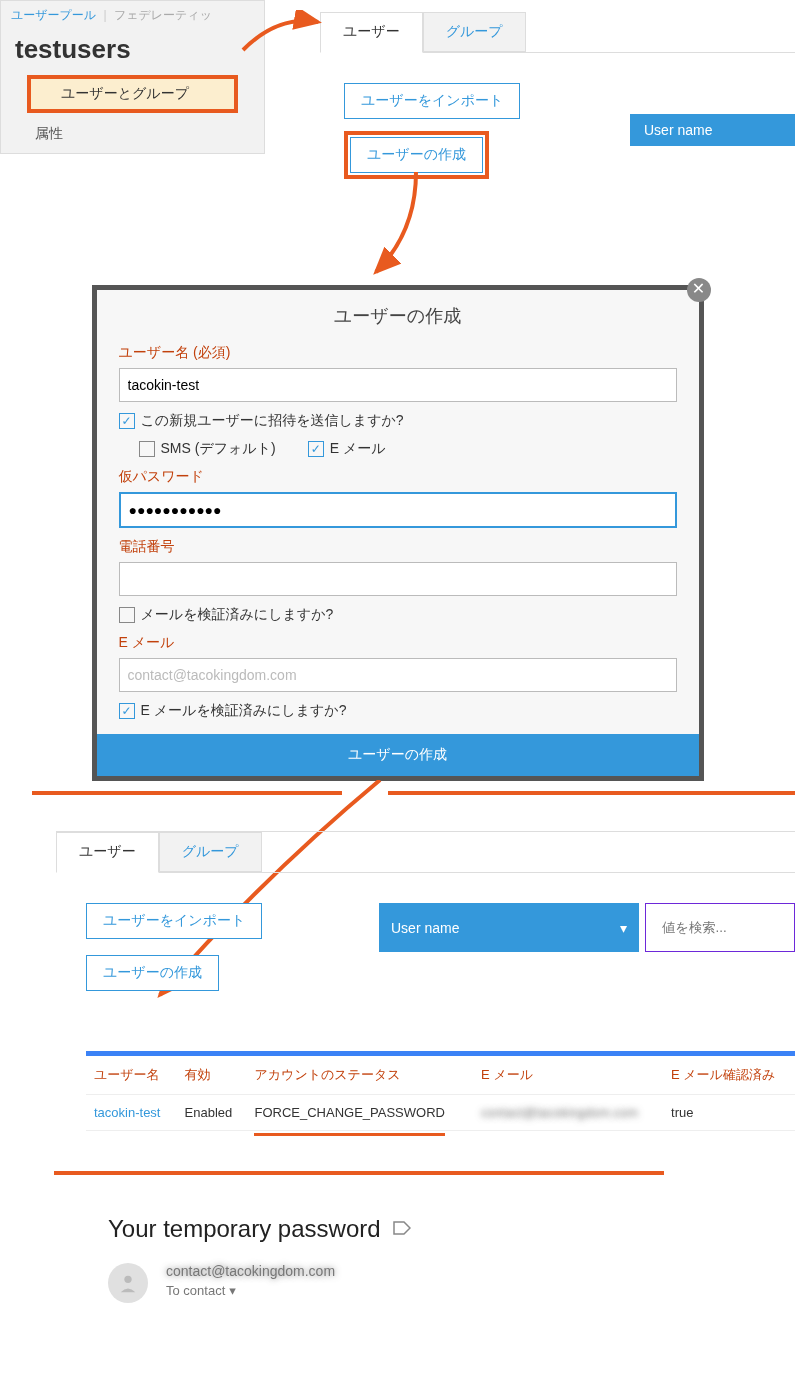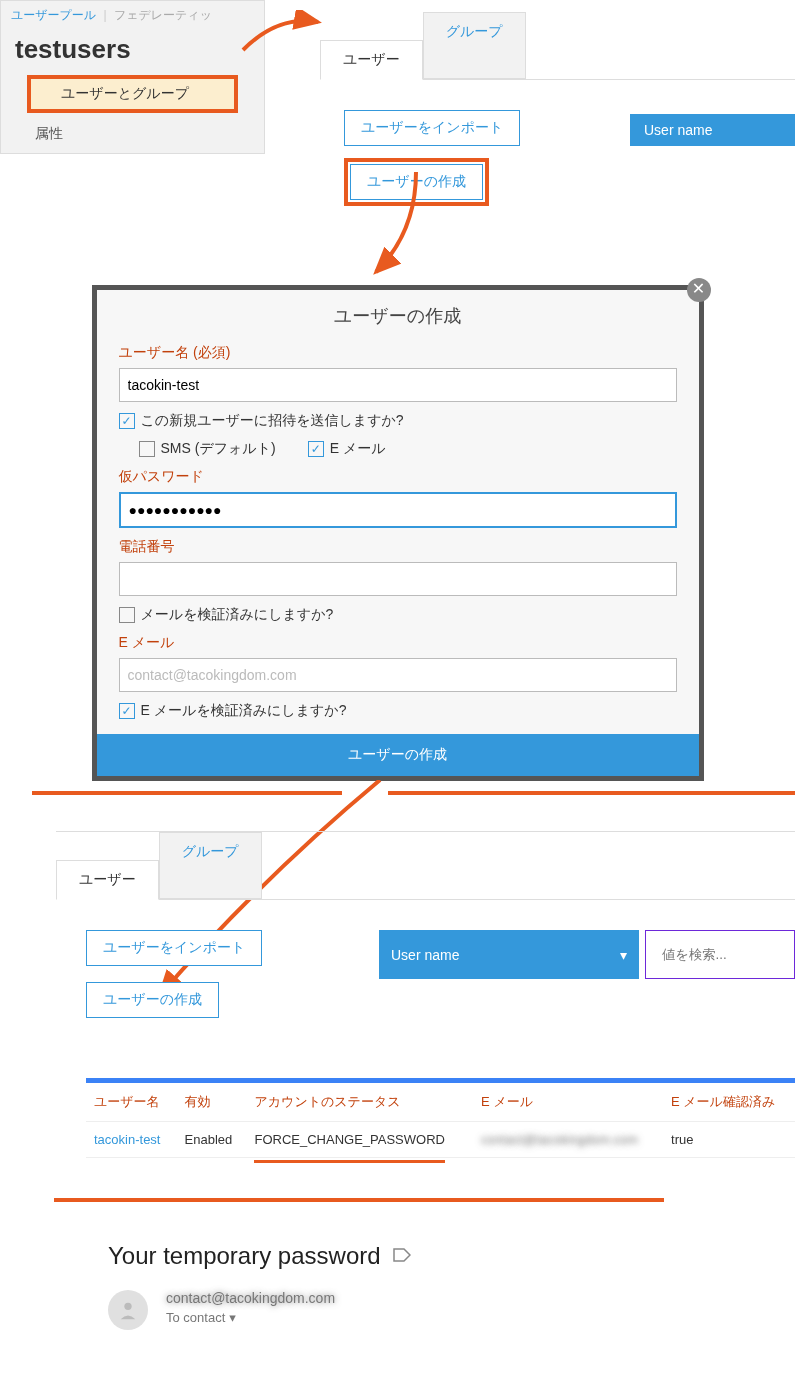--- a/index.html
+++ b/index.html
@@ -14,21 +14,21 @@
 .breadcrumb .fade { color: #aaa; }
 .pool-name { font-size: 26px; font-weight: bold; padding: 4px 14px 8px; }
 .nav-item { padding: 10px 34px; color: #555; font-size: 14px; }
 .nav-item.active { position: relative; background: #fff; }
 .nav-item.active::before { content: ""; position: absolute; left: 0; top: 0; bottom: 0; width: 6px; background: #3498db; }
 .highlighted-nav { background: #fceecf; border: 4px solid #e85a1f; padding: 6px 30px; margin: 2px 26px; }
 
 .top-tabs { position: absolute; left: 320px; top: 12px; right: 0; }
 .tabstrip { display: flex; border-bottom: 1px solid #ddd; }
 .tab { padding: 10px 22px; border: 1px solid #ddd; background: #f2f2f2; color: #3498db; cursor: pointer; }
-.tab.active { background: #fff; border-bottom: 1px solid #fff; margin-bottom: -1px; color: #333; margin-top: 28px; }
+.tab.active { background: #fff; border-bottom: 1px solid #fff; margin-bottom: -1px; color: #333; }
 .top-actions { margin-top: 30px; display: flex; flex-wrap: wrap; gap: 6px; padding-left: 24px; }
 .btn-outline { border: 1px solid #3498db; color: #3498db; background: #fff; padding: 8px 16px; cursor: pointer; font-size: 14px; }
 .btn-highlight-box { border: 4px solid #e85a1f; padding: 2px; display: inline-block; }
 .search-attr { position: absolute; right: 0; top: 102px; background: #3498db; color: #fff; padding: 8px 14px; width: 165px; }
 
 
 .arrow-svg { position: absolute; pointer-events: none; }
 
 
 .modal-wrap { position: relative; margin: 120px auto 0; width: 612px; }

